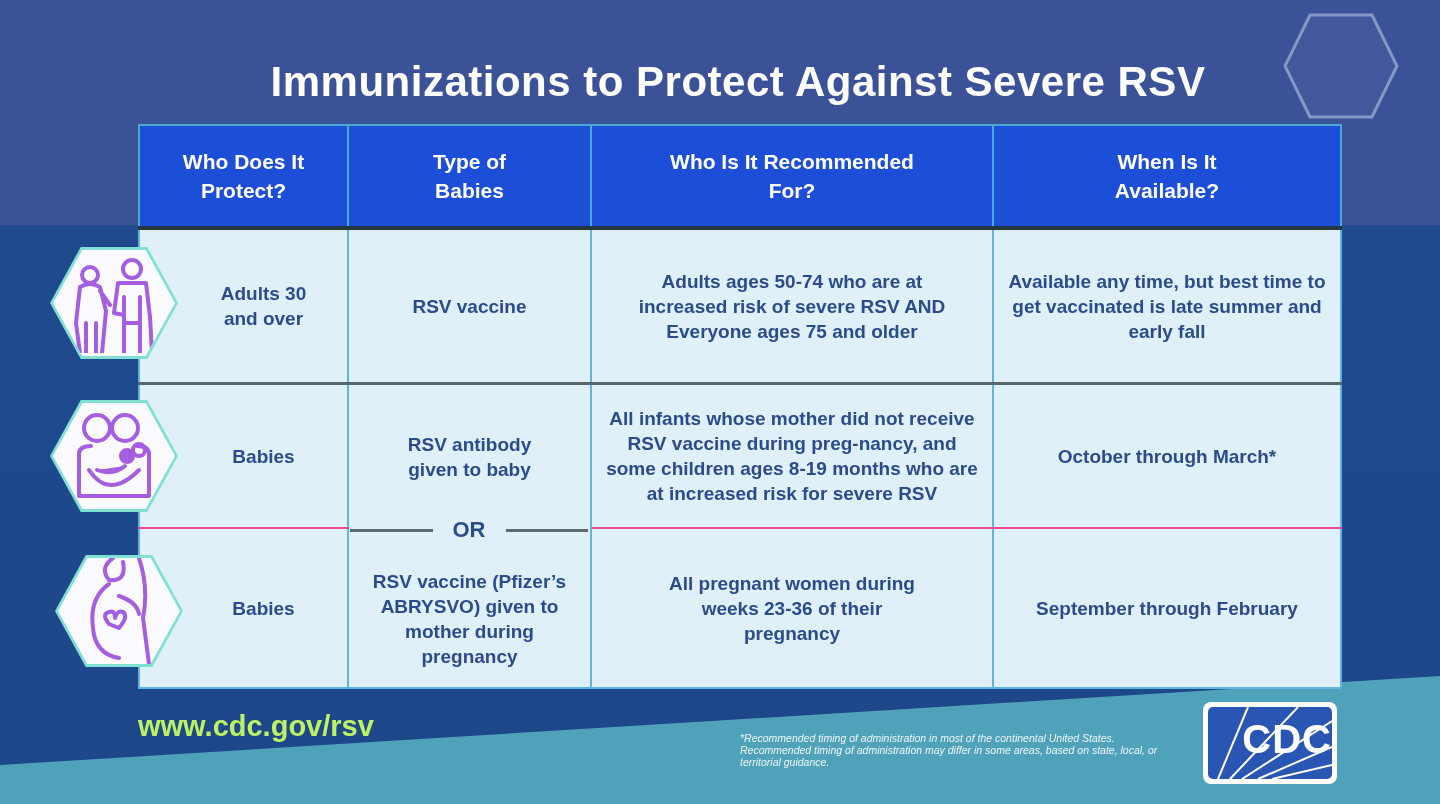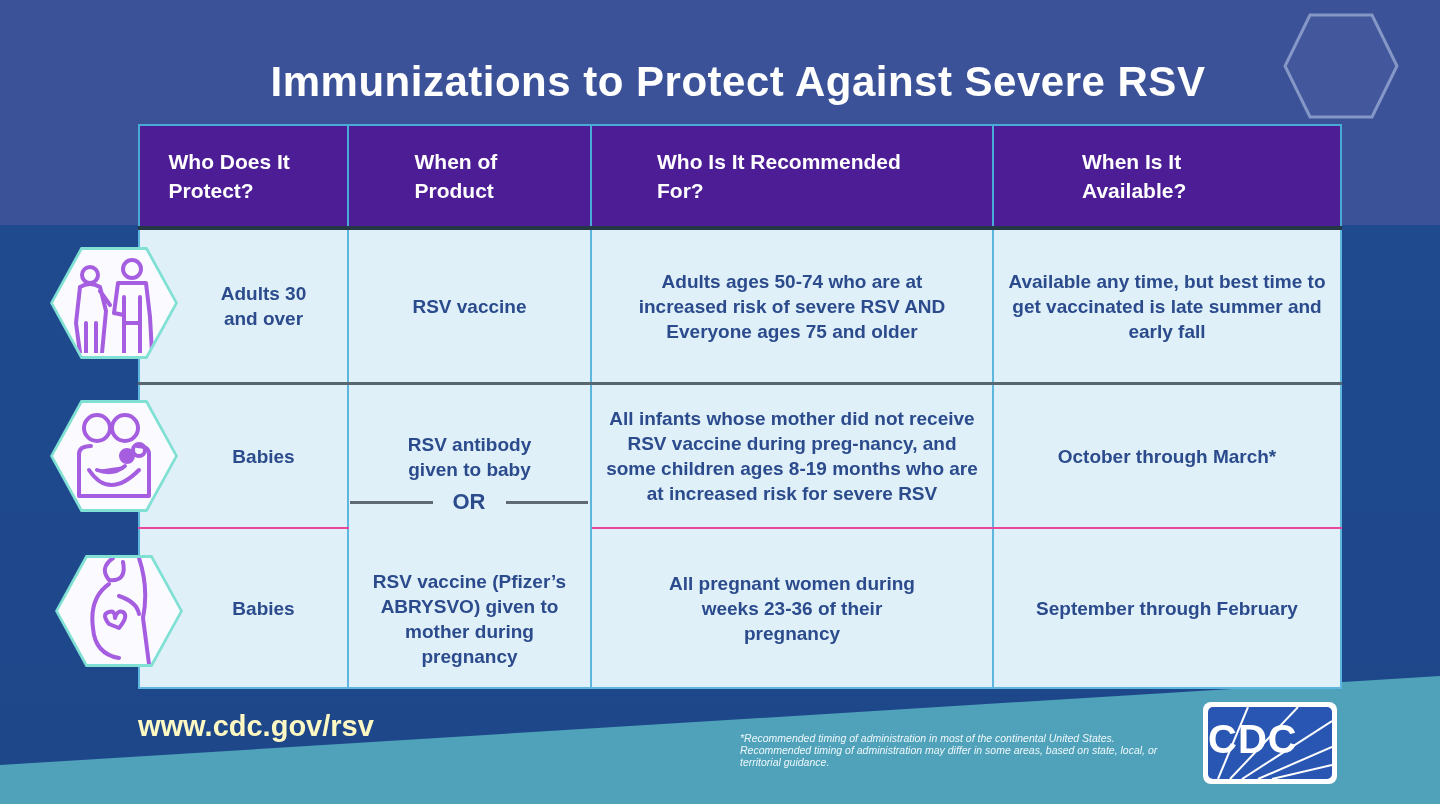--- a/index.html
+++ b/index.html
@@ -4,36 +4,36 @@
 <style>
   html,body{margin:0;padding:0;}
   body{width:1440px;height:804px;overflow:hidden;position:relative;font-family:"Liberation Sans",sans-serif;background:#3a5199;}
   .bg-top{position:absolute;left:0;top:0;width:1440px;height:230px;background:#3c5298;}
   .bg-mid{position:absolute;left:0;top:225px;width:1440px;height:579px;background:linear-gradient(180deg,#1f4a8e 0%,#1d4789 100%);}
   .bg-band{position:absolute;left:0;top:0;width:1440px;height:804px;background:#1c3693;clip-path:polygon(0 790px,1440px 690px,1440px 804px,0 804px);}
   .bg-teal{position:absolute;left:0;top:0;width:1440px;height:804px;background:#4fa2ba;clip-path:polygon(0 765px,1440px 676px,1440px 804px,0 804px);}
   .hex-outline{position:absolute;left:1282px;top:12px;width:118px;height:108px;}
   .title{position:absolute;left:0;top:58px;width:1476px;text-align:center;color:#fff;font-weight:bold;font-size:42px;letter-spacing:0.5px;}
   table.grid{position:absolute;left:138px;top:124px;width:1202px;border-collapse:collapse;table-layout:fixed;}
-  table.grid th{background:#4c1d95;color:#fff;font-weight:bold;font-size:21px;line-height:29px;height:100px;border-left:2px solid #4aaad6;border-right:2px solid #4aaad6;border-top:2px solid #4aaad6;border-bottom:4px solid #253645;padding:0 6px;text-align:left;}
+  table.grid th{background:#1d4ed8;color:#fff;font-weight:bold;font-size:21px;line-height:29px;height:100px;border-left:2px solid #4aaad6;border-right:2px solid #4aaad6;border-top:2px solid #4aaad6;border-bottom:4px solid #253645;padding:0 6px;text-align:center;}
   table.grid td{background:#dff0f8;color:#2b4b8c;font-weight:bold;font-size:19px;line-height:25px;text-align:center;border-left:2px solid #5cb6e0;border-right:2px solid #5cb6e0;padding:0 14px;vertical-align:middle;}
   tr.r1 td{height:152px;border-bottom:3px solid #58666f;}
   tr.r2 td{height:142px;border-bottom:2px solid #ec4899;}
   tr.r3 td{height:158px;border-bottom:2px solid #5cb6e0;}
   tr.r2 td.product-merge{border-bottom:none;}
-  .or-wrap{position:absolute;left:348px;top:487px;width:242px;height:30px;display:flex;align-items:center;}
+  .or-wrap{position:absolute;left:348px;top:515px;width:242px;height:30px;display:flex;align-items:center;}
   .or-line{flex:1;height:3px;background:#5f6a72;margin:0 2px;}
   .or-text{color:#2b4b8c;font-weight:bold;font-size:22px;padding:0 18px;background:#dff0f8;}
   .icon-hex{position:absolute;width:128px;height:112px;clip-path:polygon(24% 0,76% 0,100% 50%,76% 100%,24% 100%,0 50%);background:#7fe0d3;}
   .icon-hex .inner{position:absolute;left:3px;top:3px;width:122px;height:106px;clip-path:polygon(24% 0,76% 0,100% 50%,76% 100%,24% 100%,0 50%);background:#fbfbff;display:flex;align-items:center;justify-content:center;}
-  .url{position:absolute;left:138px;top:710px;color:#fef9c3;font-weight:bold;font-size:29px;}
+  .url{position:absolute;left:138px;top:710px;color:#bef264;font-weight:bold;font-size:29px;}
   .foot{position:absolute;left:740px;top:732px;width:440px;color:#eef8fb;font-style:italic;font-size:10.5px;line-height:12px;}
   .cdc{position:absolute;left:1203px;top:702px;width:134px;height:82px;background:#fff;border-radius:8px;}
   .cdc .in{position:absolute;left:5px;top:5px;width:124px;height:72px;background:#2a56b3;border-radius:5px;overflow:hidden;}
-  .cdc .txt{position:absolute;left:0;top:10px;width:124px;text-align:left;color:#fff;font-weight:bold;font-size:40px;letter-spacing:1px;}
+  .cdc .txt{position:absolute;left:0;top:10px;width:124px;text-align:right;color:#fff;font-weight:bold;font-size:40px;letter-spacing:1px;}
 </style>
 </head>
 <body>
 
 <div class="bg-top"></div>
 <div class="bg-mid"></div>
 <div class="bg-band"></div>
 <div class="bg-teal"></div>
 
 <svg class="hex-outline" viewBox="0 0 118 108">
@@ -48,21 +48,21 @@
       <col style="width:243px">
       <col style="width:402px">
       <col style="width:348px">
   </colgroup>
   <thead>
     <tr>
       <th>
           <div style="width:150px;margin:0 auto">Who Does It Protect?</div>
         </th>
       <th>
-          <div style="width:110px;margin:0 auto">When of Product</div>
+          <div style="width:110px;margin:0 auto">Type of Babies</div>
         </th>
       <th>
           <div style="width:270px;margin:0 auto">Who Is It Recommended For?</div>
         </th>
       <th>
           <div style="width:170px;margin:0 auto">When Is It Available?</div>
         </th>
     </tr>
   </thead>
   <tbody>

